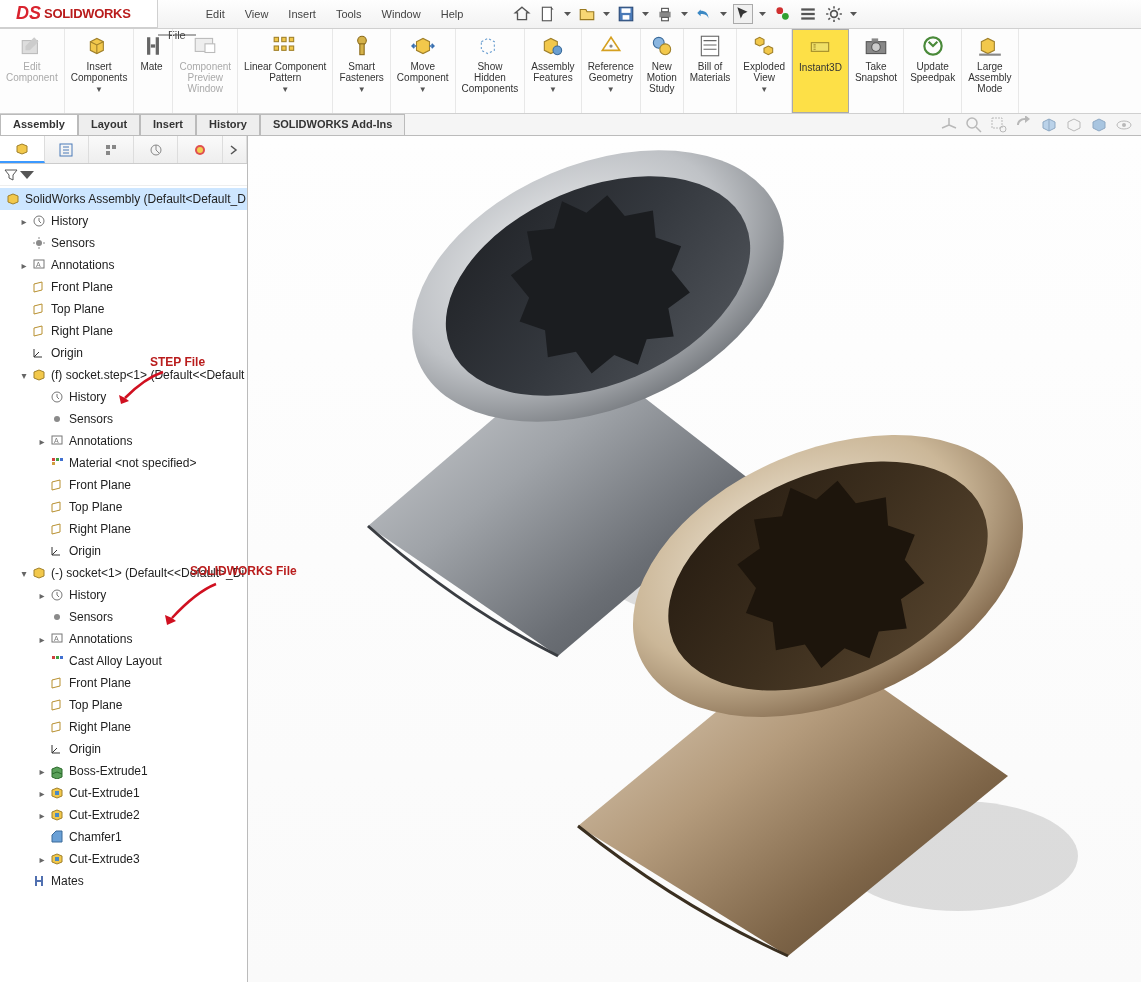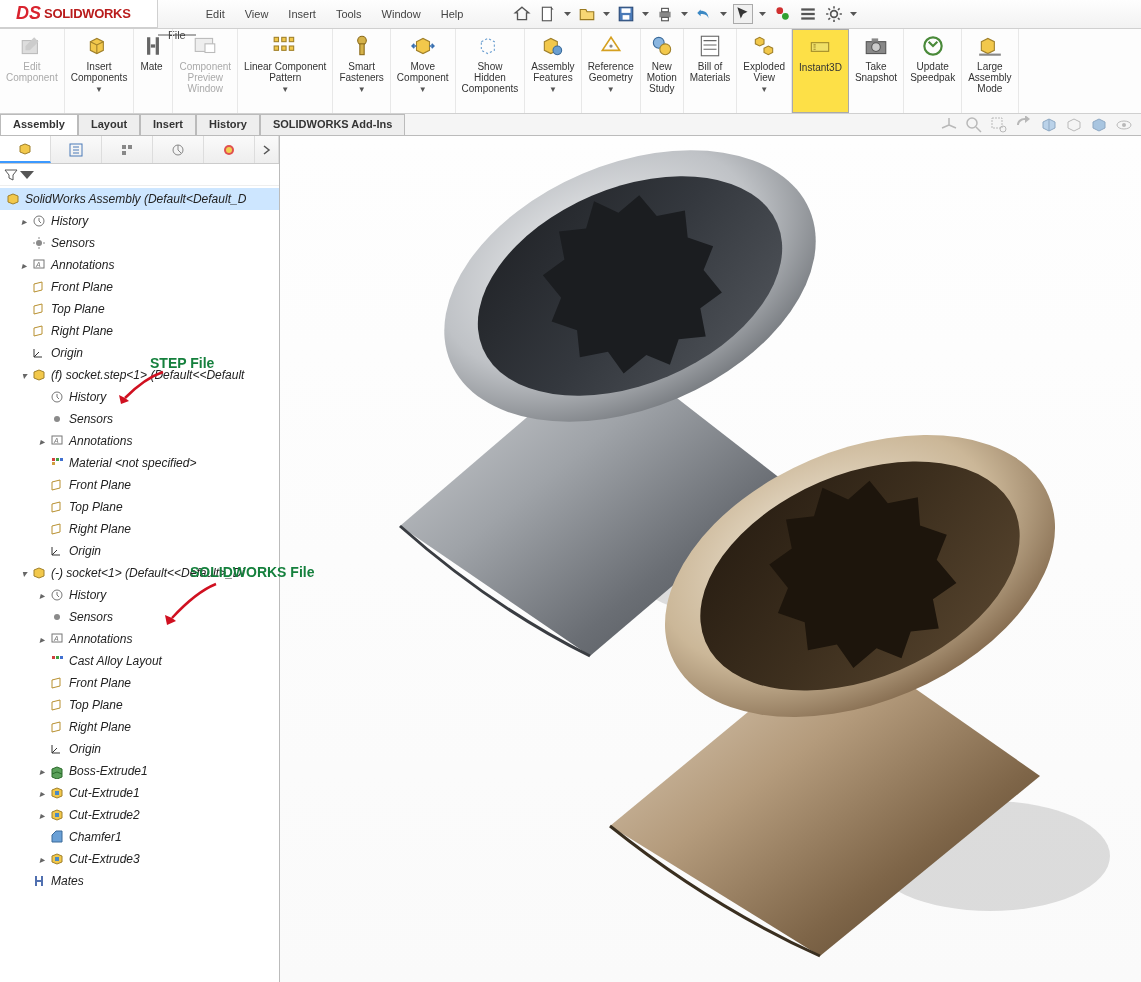--- a/index.html
+++ b/index.html
@@ -32,21 +32,21 @@
 
 
 .doc-tabs { display: flex; height: 22px; align-items: stretch; background: #f5f5f5; border-bottom: 1px solid #bbb; position: relative; }
 .doc-tab { padding: 3px 12px; border: 1px solid #bbb; border-bottom: none; background: #eee; margin-right: 0px; font-size: 11px; color: #333; cursor: pointer; font-weight: bold; }
 .doc-tab.active { background: #fff; font-weight: bold; }
 .view-tools { position: absolute; right: 8px; top: 2px; display: flex; gap: 7px; }
 .vt-icon { width: 18px; height: 18px; opacity: 0.55; }
 
 
 .main { display: flex; height: calc(982px - 29px - 85px - 22px); position: relative; }
-.sidebar { width: 280px; border-right: 1px solid #bbb; background: #fff; display: flex; flex-direction: column; font-style: italic; }
+.sidebar { width: 248px; border-right: 1px solid #bbb; background: #fff; display: flex; flex-direction: column; }
 .viewport { flex: 1; background: linear-gradient(180deg, #fefefe, #fafafa); position: relative; overflow: hidden; }
 
 
 .side-tabs { display: flex; height: 28px; border-bottom: 1px solid #ccc; background: linear-gradient(#fafafa,#eee); align-items: center; }
 .side-tab { flex: 1; display: flex; align-items: center; justify-content: center; border-right: 1px solid #ddd; height: 100%; cursor: pointer; }
 .side-tab.active { background: #fff; border-bottom: 2px solid #3b99ff; }
 .side-tab svg { width: 16px; height: 16px; }
 .filter-row { height: 22px; display: flex; align-items: center; padding: 0 4px; border-bottom: 1px solid #eee; }
 .filter-row svg { width: 14px; height: 14px; }
 
@@ -54,21 +54,21 @@
 .tree { flex: 1; overflow: auto; padding: 2px 0; font-size: 12px; color: #222; }
 .tree-row { display: flex; align-items: center; height: 22px; padding-left: 4px; white-space: nowrap; cursor: pointer; }
 .tree-row.selected { background: #cde6ff; }
 .tr-arrow { width: 12px; display: inline-flex; justify-content: center; color: #666; font-size: 10px; }
 .tr-icon { width: 18px; height: 16px; display: inline-flex; align-items: center; justify-content: center; margin-right: 3px; }
 .tr-icon svg { width: 16px; height: 16px; }
 .indent-1 { padding-left: 18px; }
 .indent-2 { padding-left: 36px; }
 
 
-.annot { position: absolute; color: #15803d; font-weight: bold; font-size: 14px; pointer-events: none; }
+.annot { position: absolute; color: #b91c1c; font-weight: bold; font-size: 12px; pointer-events: none; }
 .annot-arrow { position: absolute; pointer-events: none; }
 
 
 .socket { position: absolute; }
 
 </style>
 </head>
 <body>
 
 <div class="topbar">

